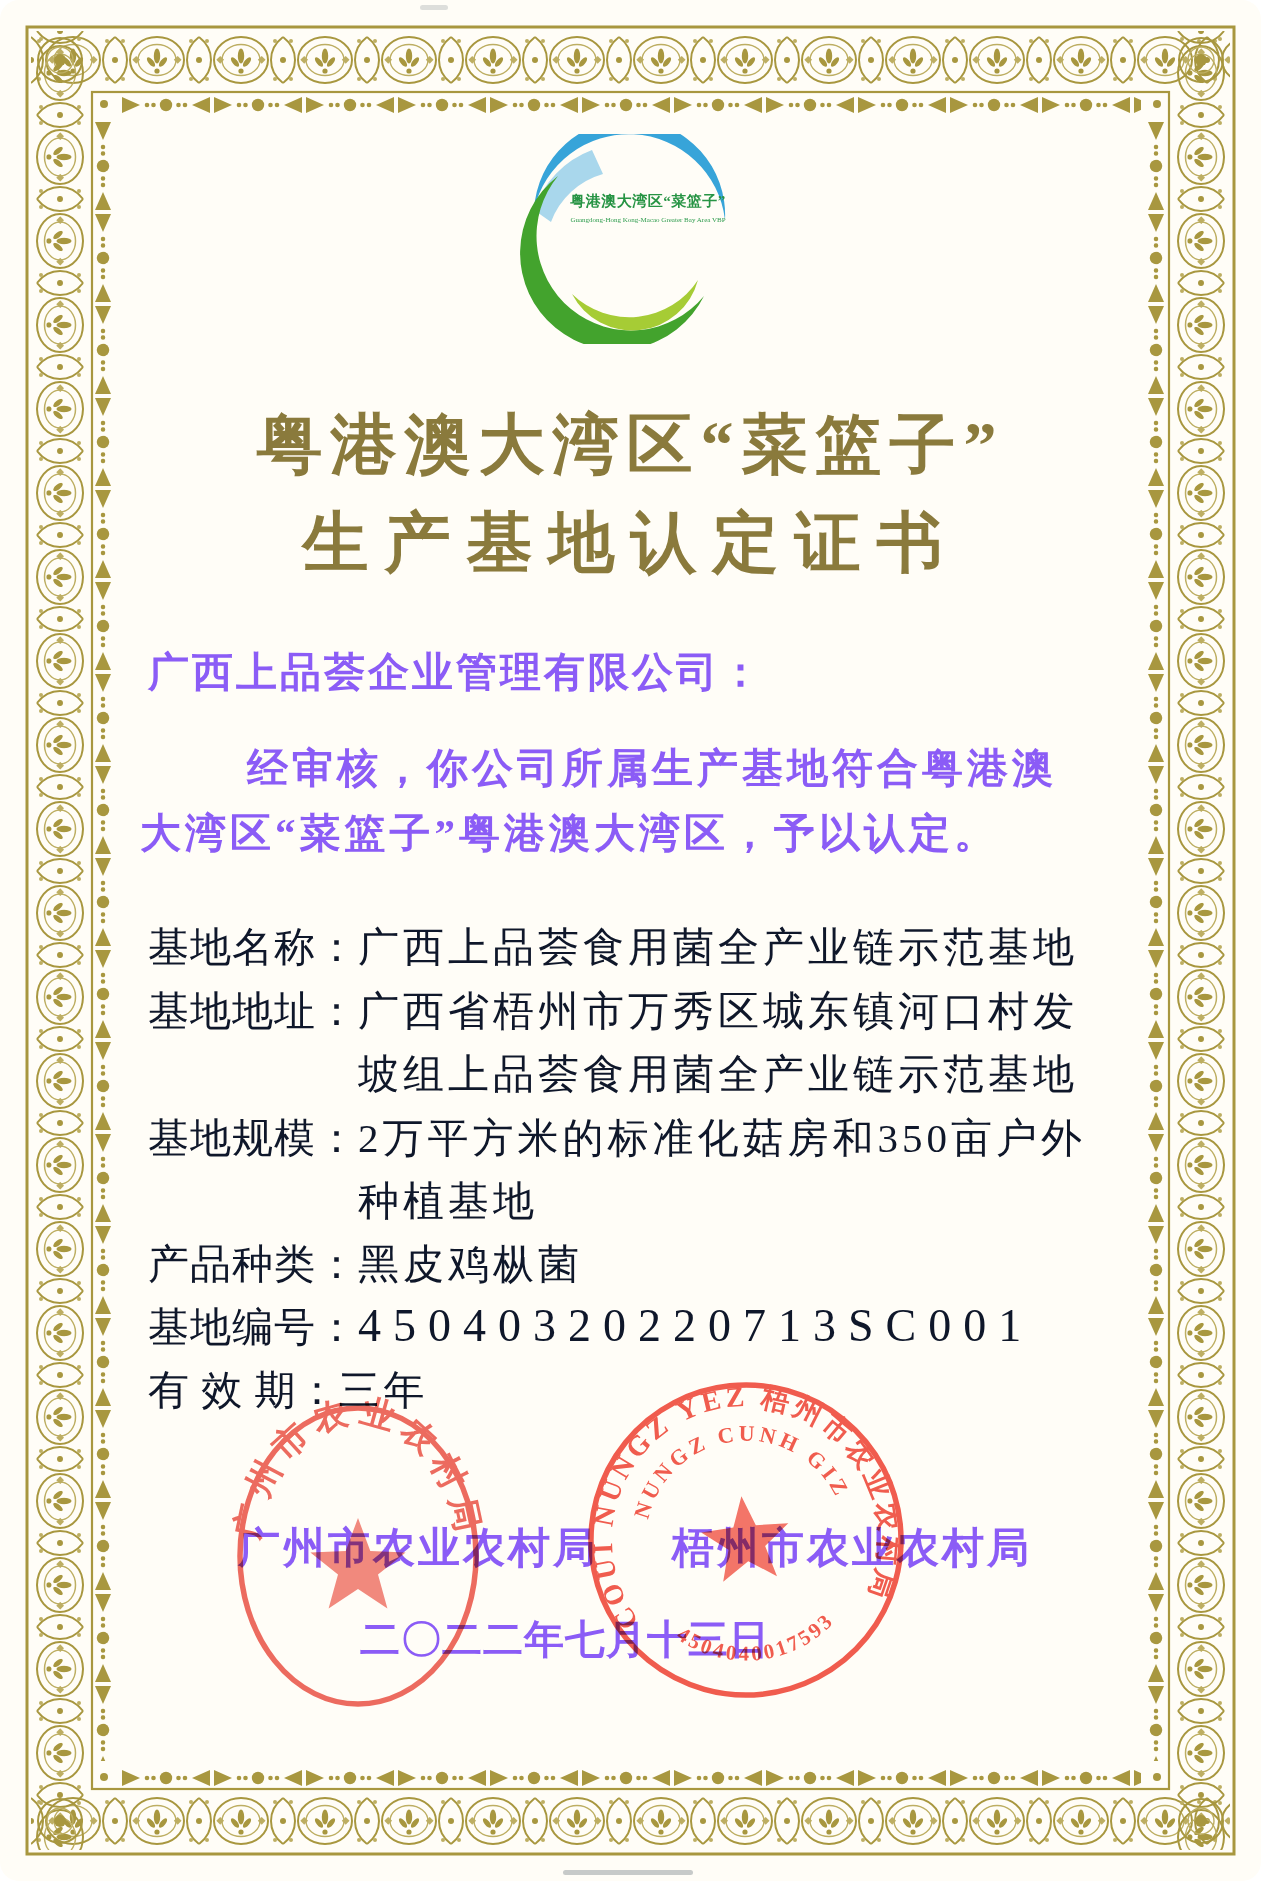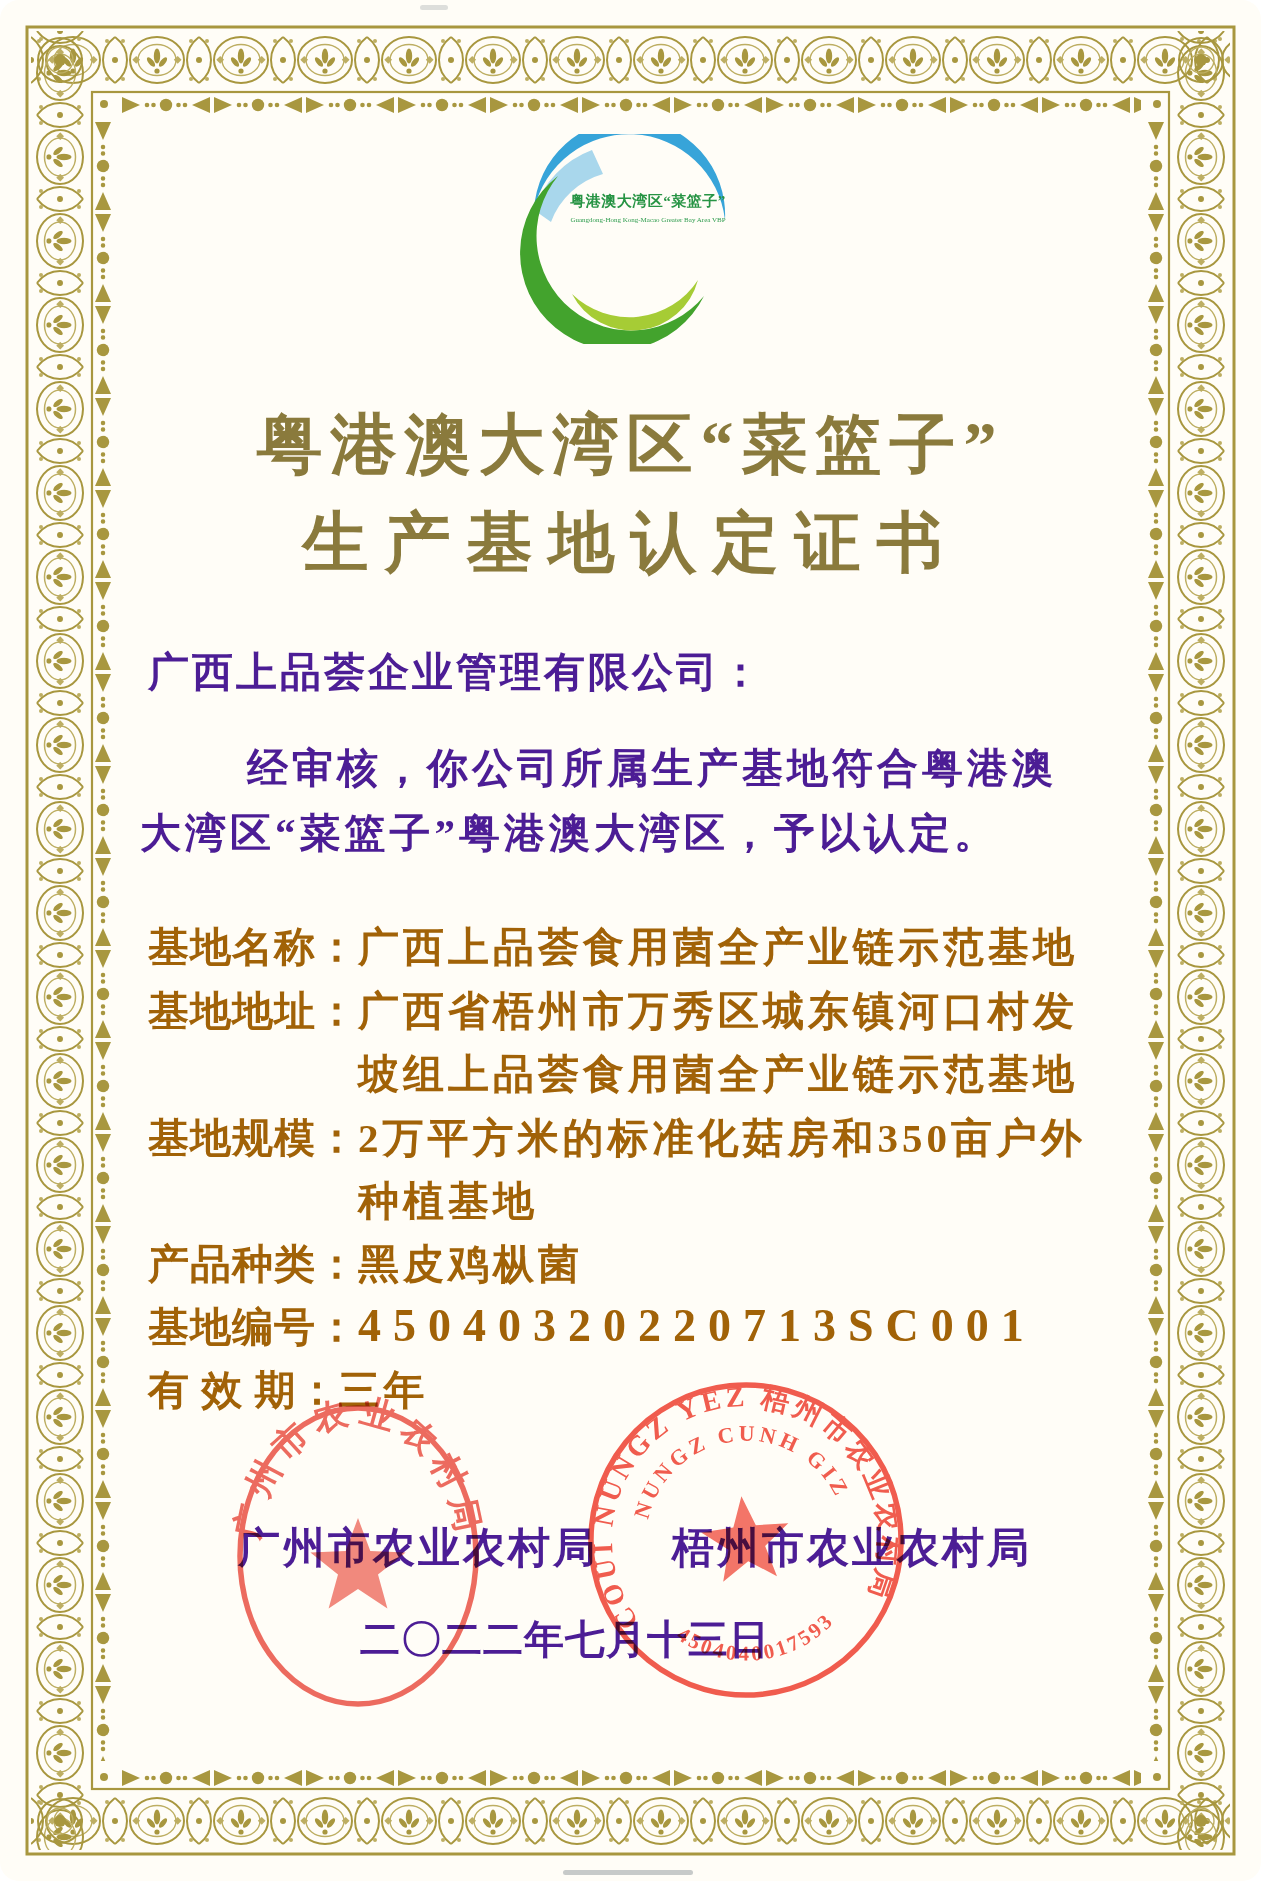--- a/index.html
+++ b/index.html
@@ -9,25 +9,25 @@
     font-family:"Liberation Serif","DejaVu Serif",serif;
     border-radius:19px;
   }
   .abs{position:absolute;}
   .title-line{
     left:0;width:1261px;text-align:center;
     color:#8a7a3c;font-weight:bold;white-space:nowrap;
   }
   .title1{top:400px;font-size:66px;letter-spacing:8px;}
   .title2{top:498px;font-size:66px;letter-spacing:16px;}
-  .blacktext{color:#4c1d95;white-space:nowrap;font-family:Liberation Serif, serif;}
+  .blacktext{color:#8b5cf6;white-space:nowrap;font-family:Liberation Serif, serif;}
   .salutation{left:148px;top:645px;font-size:41px;font-weight:600;letter-spacing:3px;}
   .body1{left:230px;top:741px;font-size:41px;font-weight:600;letter-spacing:4px;margin-left:17px;}
   .body2{left:140px;top:806px;font-size:41px;font-weight:600;letter-spacing:4px;}
-  .field{font-size:41px;font-weight:700;white-space:nowrap;color:#a16207;}
+  .field{font-size:41px;font-weight:400;white-space:nowrap;color:#0f172a;}
   .flabel{letter-spacing:1px;}
   .fvalue{letter-spacing:4px;}
   .fdigits{letter-spacing:12px;font-size:46px;}
   .cont{left:358px;}
   .issuer{top:1520px;font-size:42px;font-weight:600;letter-spacing:3px;}
   .dateline{left:0;top:1612px;width:1130px;text-align:center;font-size:40px;font-weight:600;letter-spacing:1px;}
   .stamp{mix-blend-mode:multiply;}
   .artifact{background:#8f979b;border-radius:3px;}
   svg text{font-family:"Liberation Serif","DejaVu Serif",serif;}
 </style>

